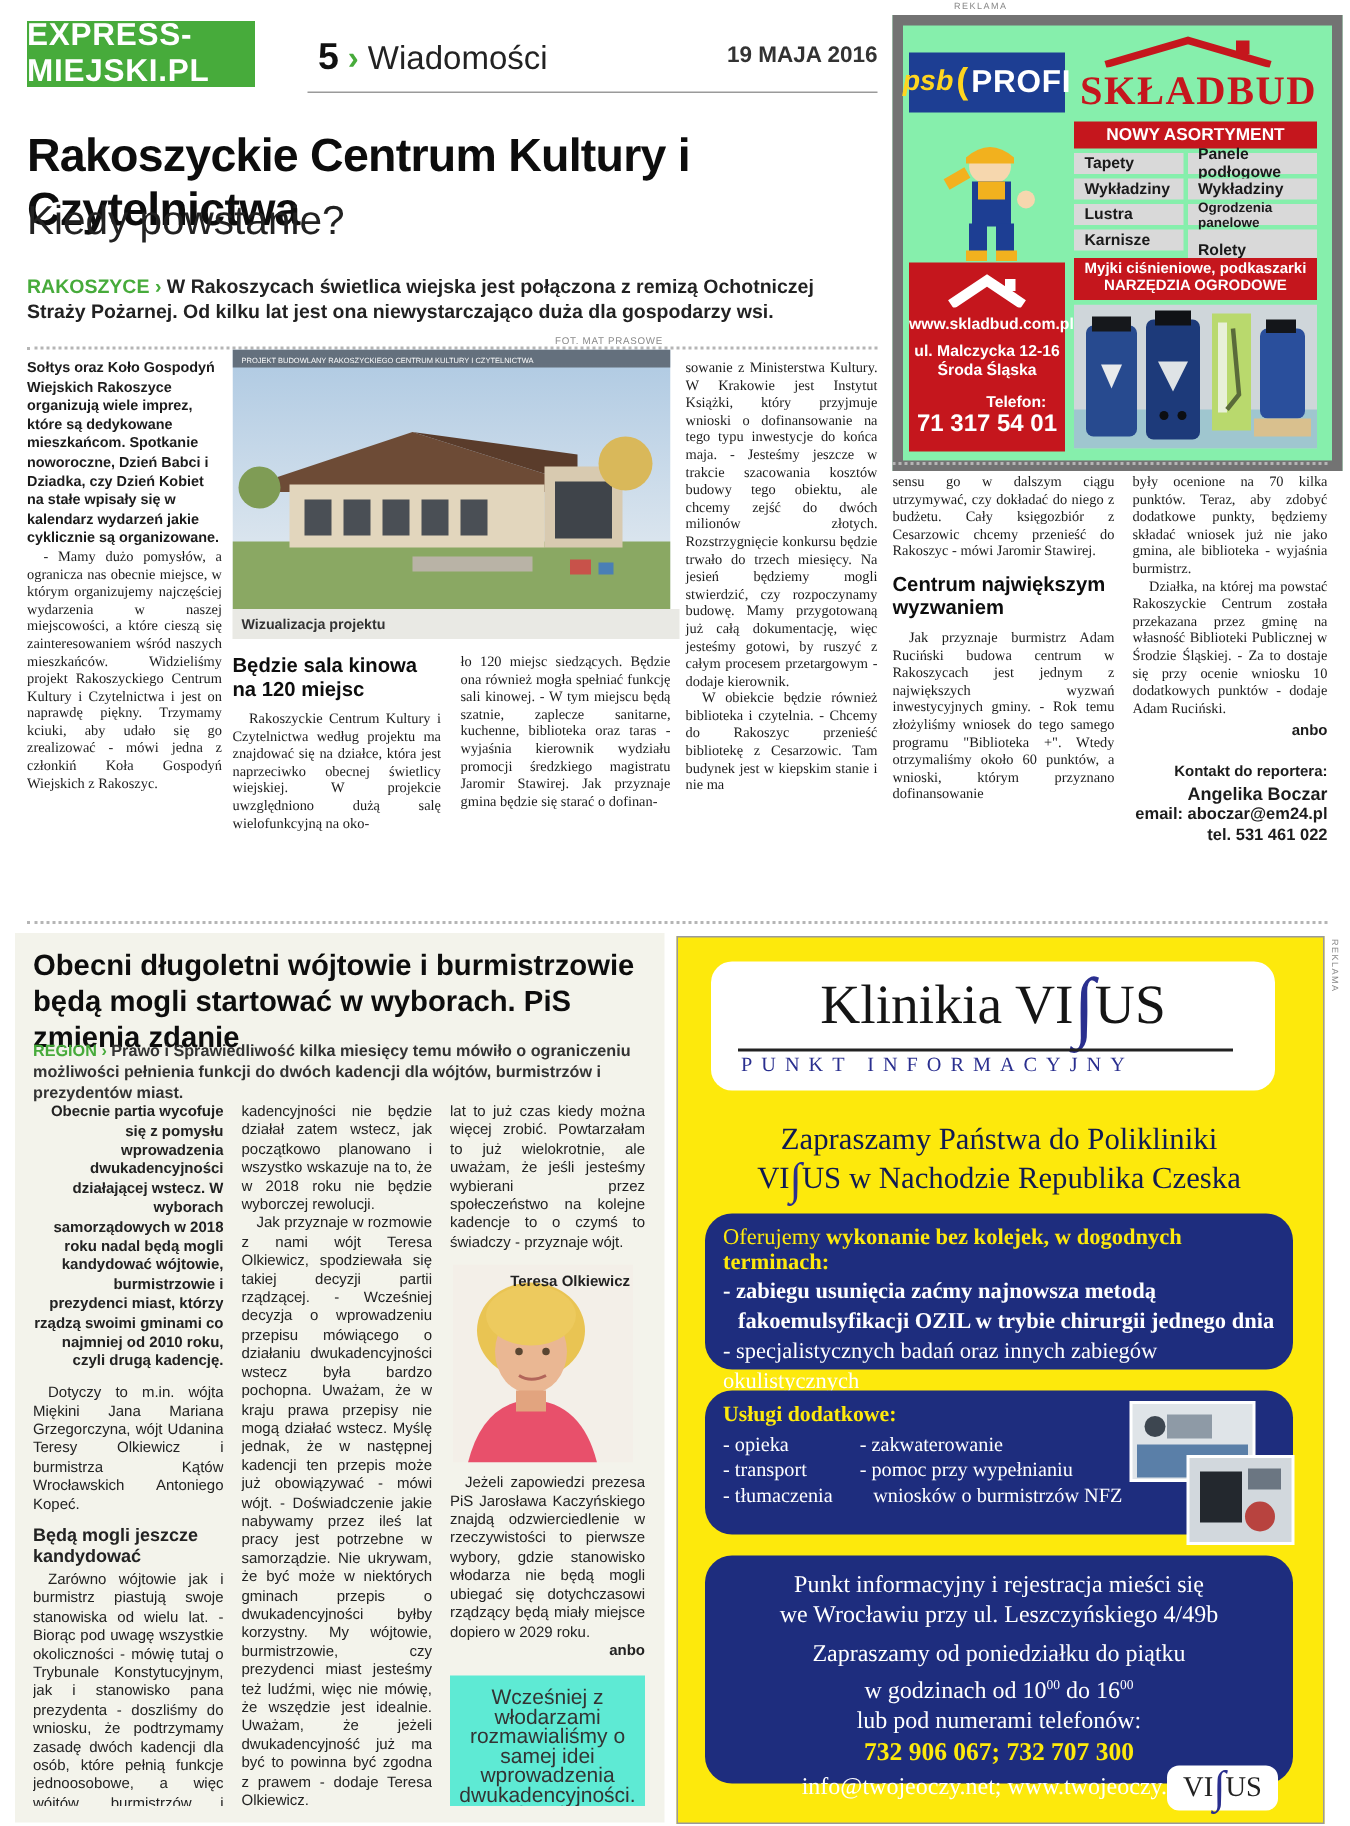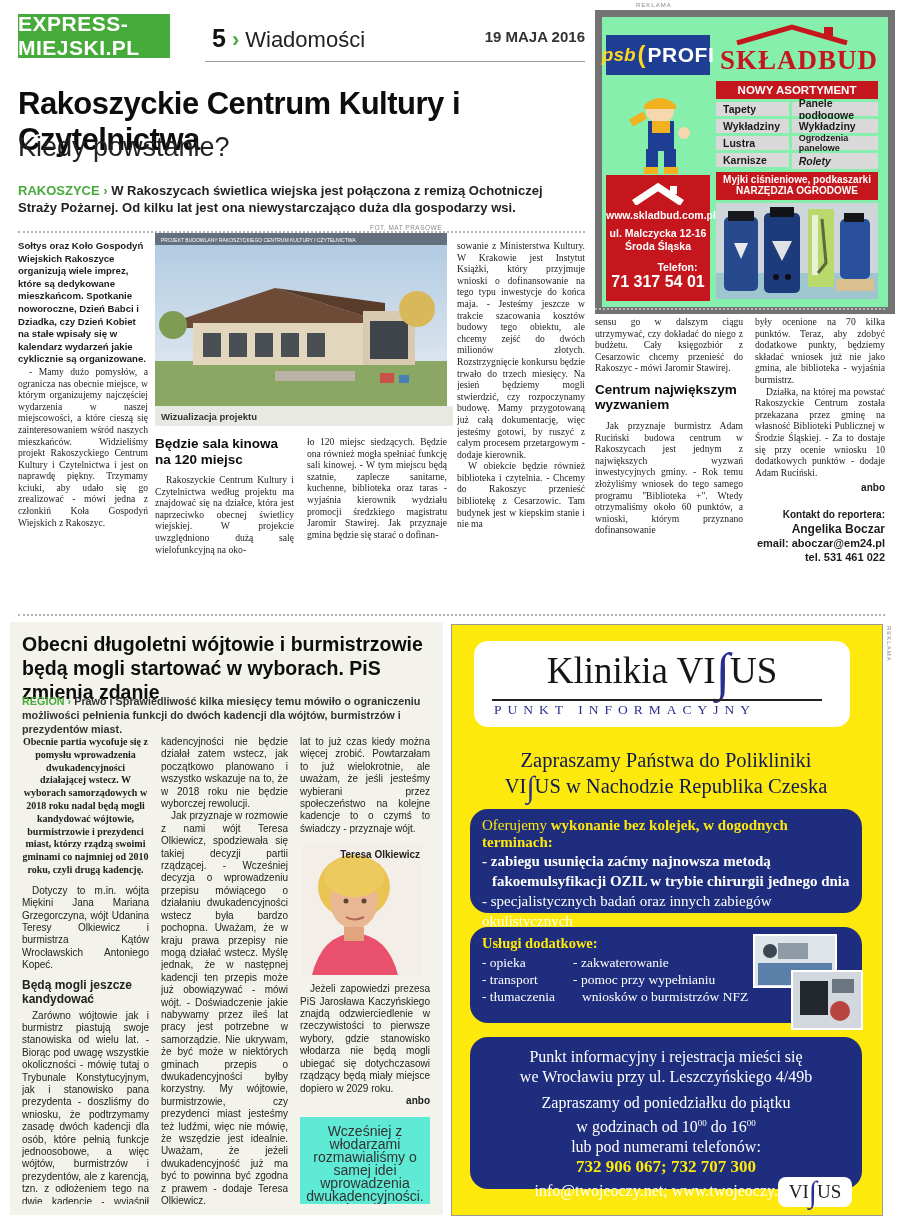--- a/index.html
+++ b/index.html
@@ -57,21 +57,21 @@
   .asort-title{background:#c5161d;color:#fff;font-weight:bold;font-size:11.5px;
                display:flex;align-items:center;justify-content:center;}
 
   
   .a2-box{background:#f3f3eb;}
   .a2-title{font-size:19.5px;font-weight:bold;line-height:24px;color:#0d0d0d;}
   .a2-lead{font-size:10.8px;font-weight:bold;line-height:14px;color:#333;}
   .scol{font-size:10px;line-height:12.4px;text-align:justify;color:#222;overflow:hidden;}
   .scol p{margin:0;}
   .scol p.ind{text-indent:10px;}
-  .scol .intro-b2{font-weight:bold;text-align:center;line-height:12.8px;margin-bottom:8px;font-family:Liberation Serif, serif;}
+  .scol .intro-b2{font-weight:bold;text-align:right;line-height:12.8px;margin-bottom:8px;}
   .scol .sub2{font-weight:bold;font-size:12px;line-height:14px;text-align:left;margin:6px 0 4px 0;}
   .mini-box{background:#5eead4;text-align:center;font-size:14px;line-height:13px;
             color:#333;padding:8px 6px;}
   .portrait-wrap{position:relative;}
   .portrait-name{position:absolute;top:6px;right:2px;font-weight:bold;font-size:10px;
                  line-height:11px;color:#222;text-align:right;}
 
   
   .visus-ad{background:#fde90c;border:1px solid #9a9a9a;font-family:"Liberation Serif",serif;}
   .v-white{background:#fff;border-radius:14px;}
@@ -222,21 +222,21 @@
       <div style="display:flex;gap:3px;margin-bottom:3px;">
         <div class="sk-item-row" style="width:72px;height:14px;">Wykładziny</div>
         <div class="sk-item-row" style="width:87px;height:14px;">Wykładziny</div>
       </div>
       <div style="display:flex;gap:3px;margin-bottom:3px;">
         <div class="sk-item-row" style="width:72px;height:14px;">Lustra</div>
         <div class="sk-item-row" style="width:87px;height:14px;font-size:9px;">Ogrodzenia panelowe</div>
       </div>
       <div style="display:flex;gap:3px;">
         <div class="sk-item-row" style="width:72px;height:14px;">Karnisze</div>
-        <div class="sk-item-row" style="width:87px;height:16px;font-style:italic;">Rolety</div>
+        <div class="sk-item-row" style="width:87px;height:28px;">Rolety</div>
       </div>
     </div>
     <div class="abs sk-band" style="left:114px;top:155px;width:162px;height:28px;">
       <div style="font-size:10px;margin-top:2px;">Myjki ciśnieniowe, podkaszarki</div>
       <div style="font-size:10px;">NARZĘDZIA OGRODOWE</div>
     </div>
     <svg class="abs" style="left:114px;top:186px;" width="162" height="96">
       <rect width="162" height="96" fill="#cfd6da"></rect>
       <rect x="0" y="70" width="162" height="26" fill="#9fc6cf"></rect>
       <rect x="8" y="14" width="34" height="74" rx="5" fill="#274a8f"></rect>

